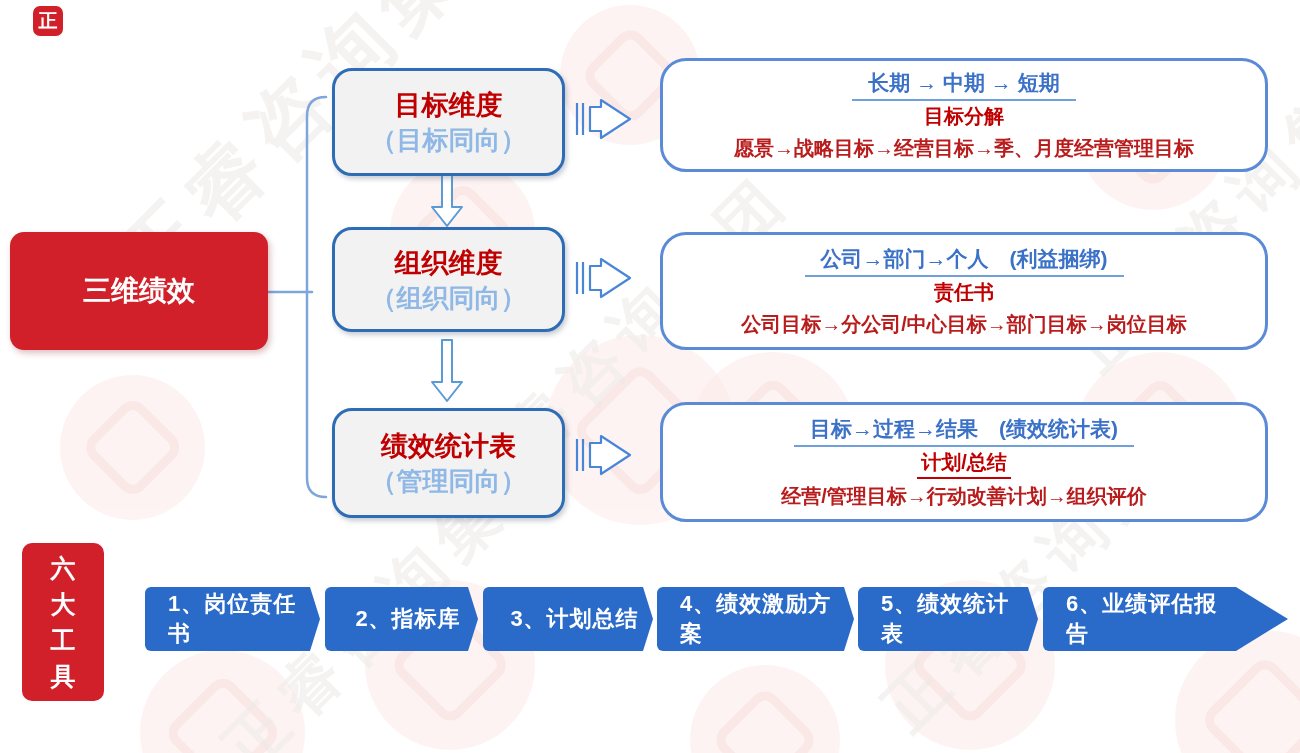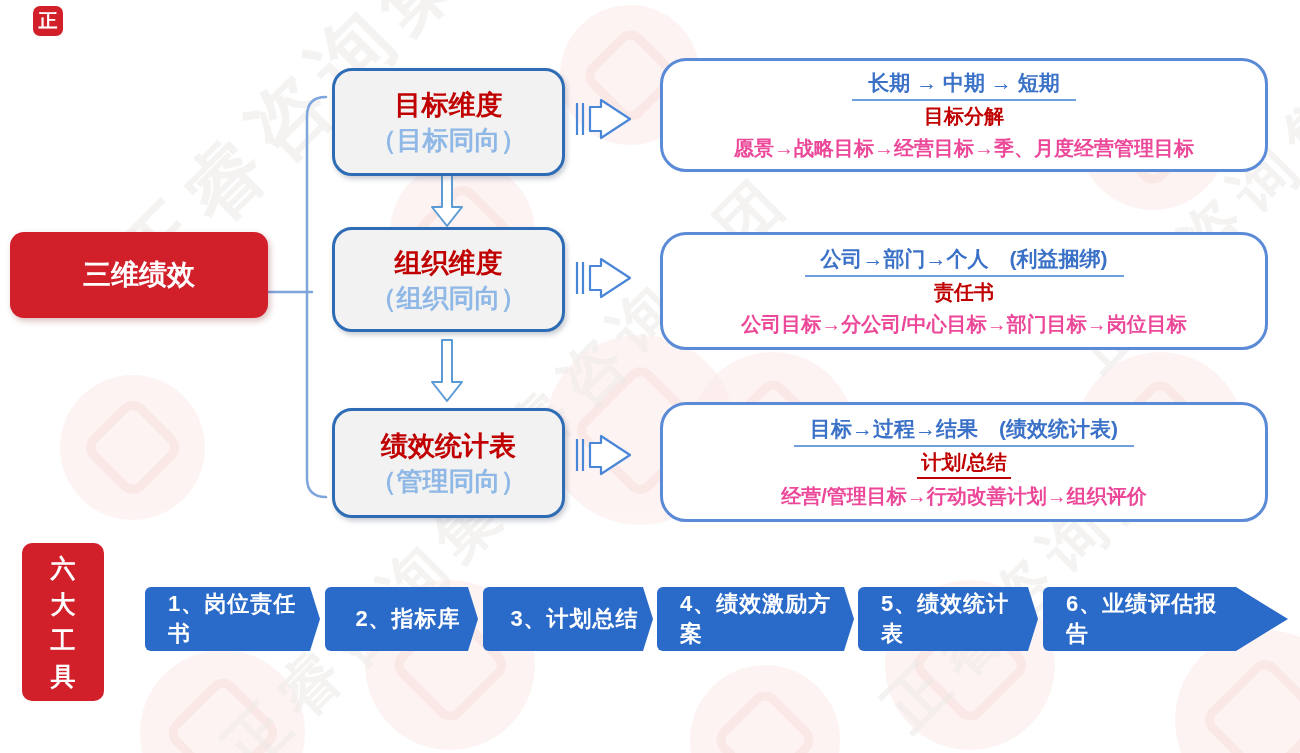--- a/index.html
+++ b/index.html
@@ -13,21 +13,21 @@
   .wm-text{transform:rotate(-45deg);color:#edeae8;font-weight:bold;white-space:nowrap;letter-spacing:12px;opacity:.55;}
 
   
   .corner-logo{position:absolute;left:33px;top:6px;width:30px;height:30px;background:#D1202A;border-radius:7px;
                display:flex;align-items:center;justify-content:center;color:#fff;font-weight:bold;font-size:19px;z-index:3;}
 
   
   .overlay{position:absolute;left:0;top:0;z-index:1;pointer-events:none;}
 
   
-  .mainbox{position:absolute;left:10px;top:232px;width:258px;height:86px;background:#D1202A;border-radius:14px;
+  .mainbox{position:absolute;left:10px;top:232px;width:258px;height:118px;background:#D1202A;border-radius:14px;
            color:#fff;font-weight:bold;font-size:28px;line-height:44px;display:flex;flex-direction:column;
            align-items:center;justify-content:center;text-align:center;z-index:2;
            box-shadow:2px 3px 6px rgba(140,40,40,.3);}
 
   
   .dim{position:absolute;left:332px;width:233px;background:#F2F2F2;border:3px solid #2E6DB5;border-radius:20px;
        display:flex;flex-direction:column;align-items:center;justify-content:center;text-align:center;z-index:2;
        box-shadow:2px 3px 5px rgba(100,110,130,.35);box-sizing:border-box;}
   #dim1{top:68px;height:108px}  #dim2{top:227px;height:105px}  #dim3{top:408px;height:110px}
   .dim .t{font-size:27px;font-weight:bold;color:#C00000;line-height:36px;}
@@ -36,21 +36,21 @@
   
   .det{position:absolute;left:660px;width:608px;background:#fff;border:3px solid #5B8BD6;border-radius:26px;
        display:flex;flex-direction:column;align-items:center;justify-content:center;text-align:center;z-index:2;
        box-sizing:border-box;}
   #det1{top:58px;height:114px}  #det2{top:232px;height:118px}  #det3{top:402px;height:120px}
   .det .l1{font-size:21px;font-weight:bold;color:#3B72C8;line-height:28px;}
   .det .l1 span{border-bottom:2px solid #6FA0DC;padding:0 16px 2px;display:inline-block;}
   .det .l2{font-size:20px;font-weight:bold;color:#C00000;line-height:27px;margin-top:2px;}
   .det .l2 span{padding:0 4px 1px;display:inline-block;}
   #det3 .l2 span{border-bottom:2px solid #C00000;}
-  .det .l3{font-size:20px;font-weight:bold;color:#ec4899;line-height:28px;margin-top:3px;}
+  .det .l3{font-size:20px;font-weight:bold;color:#b91c1c;line-height:28px;margin-top:3px;}
 
   
   .toolbox{position:absolute;left:22px;top:543px;width:82px;height:158px;background:#D1202A;border-radius:10px;
            color:#fff;font-weight:bold;font-size:25px;line-height:36px;display:flex;flex-direction:column;
            align-items:center;justify-content:center;z-index:2;}
   .banner{position:absolute;top:587px;height:64px;background:#2A6AC8;color:#fff;font-weight:bold;font-size:22px;
           letter-spacing:1px;display:flex;align-items:center;justify-content:center;z-index:2;box-sizing:border-box;
           border-radius:6px 0 0 6px;padding-right:10px;
           clip-path:polygon(0 0, calc(100% - 10px) 0, 100% 50%, calc(100% - 10px) 100%, 0 100%);padding-left:23px;}
   #b1{left:145px;width:175px} #b2{left:325px;width:153px} #b3{left:483px;width:170px}

